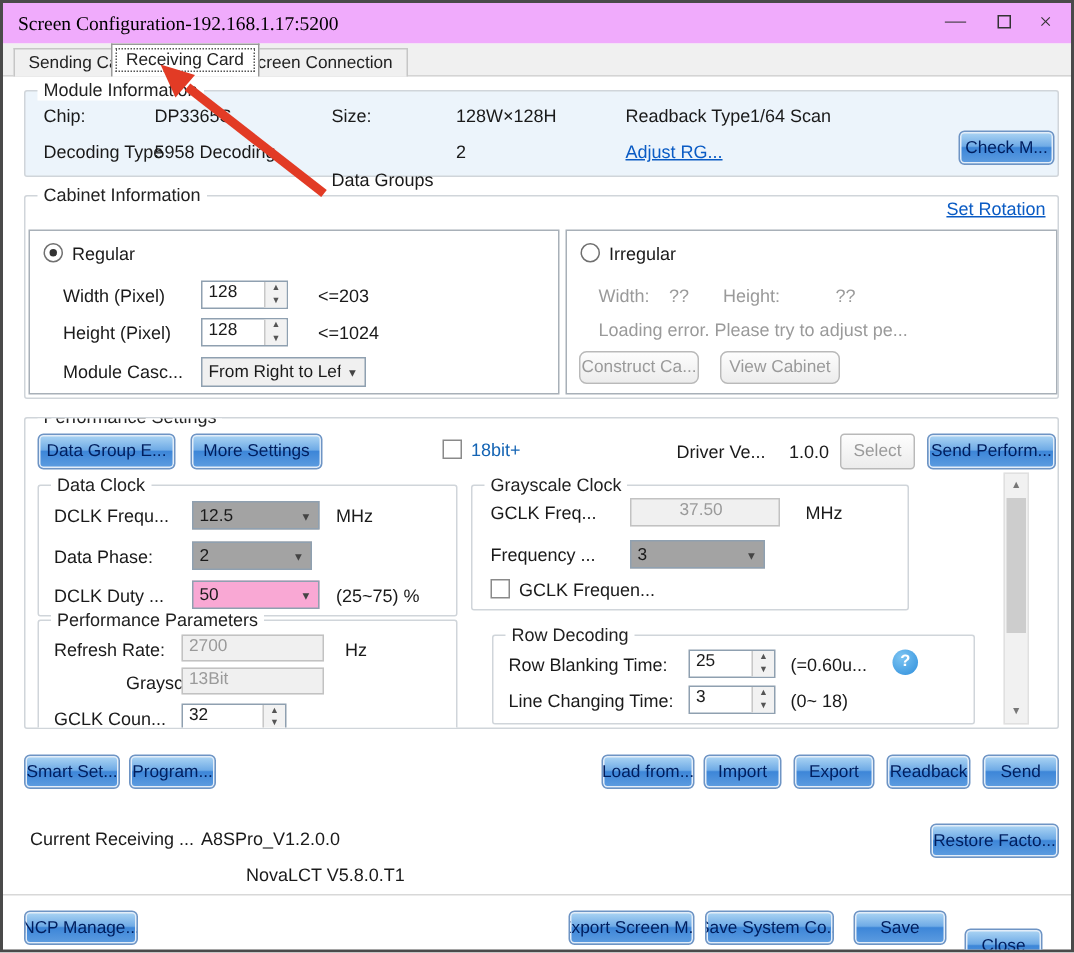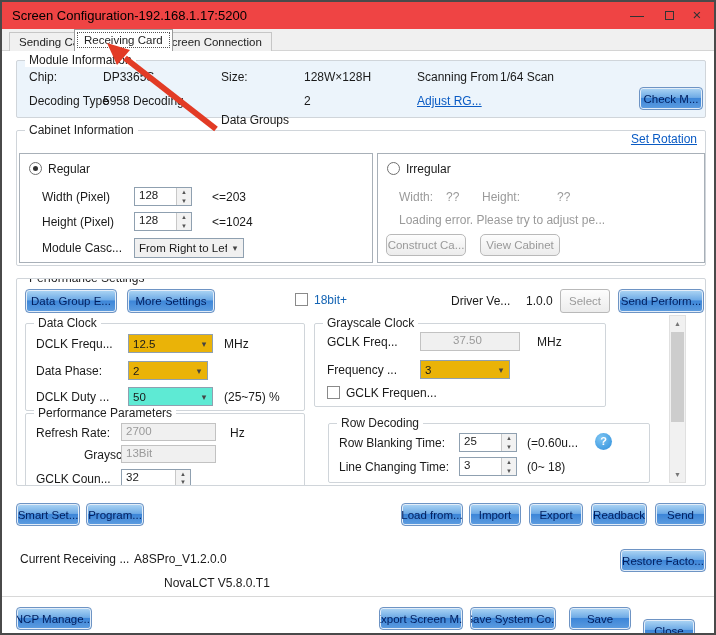--- a/index.html
+++ b/index.html
@@ -5,21 +5,21 @@
   * { box-sizing: border-box; margin: 0; padding: 0; }
   html,body { background:#e8e8e8; }
   body { font-family:"Liberation Sans", sans-serif; font-size:12px; color:#1a1a1a; }
 
   .window {
     position:relative; width:716px; height:635px; background:#fff;
     border:2px solid #4a4a4a; overflow:hidden;
   }
 
   
-  .titlebar { position:absolute; top:0; left:0; right:0; height:27px; background:#ef4444; }
+  .titlebar { position:absolute; top:0; left:0; right:0; height:27px; background:#f0abfc;font-family:Liberation Serif, serif; }
   .titlebar .title { position:absolute; left:10px; top:6px; font-size:13px; color:#000; }
   .winctl { position:absolute; top:2px; width:26px; height:22px; text-align:center; line-height:22px; font-size:14px; color:#333; cursor:default; }
   .wc-min { right:64px; }
   .wc-max { right:32px; }
   .wc-max .sq { display:inline-block; width:9px; height:9px; border:1px solid #333; margin-top:6px; }
   .wc-close { right:4px; font-size:15px; }
 
   
   .tabbar { position:absolute; top:27px; left:0; right:0; height:22px; background:#f0f0f0; border-bottom:1px solid #d4d4d4; }
   .tab { position:absolute; top:3px; height:19px; padding:0 9px; line-height:18px; font-size:11.5px;
@@ -54,24 +54,24 @@
     display:flex; align-items:center; justify-content:center; padding:0 3px;
   }
 
   
   .inp { position:absolute; background:#fff; border:1px solid #9aa4ae; font-size:11.5px; padding:1px 4px; overflow:hidden; white-space:nowrap; }
   .inp-ro { background:#f0f0f0; color:#9a9a9a; border-color:#c2c2c2; }
   .spin { position:absolute; background:#fff; border:1px solid #8fa0b0; display:flex; }
   .spin .txt { flex:1; font-size:11.5px; padding:1px 4px; overflow:hidden; }
   .spin .btns { width:15px; border-left:1px solid #c8c8c8; display:flex; flex-direction:column; background:#f2f2f2; }
   .spin .btns span { flex:1; font-size:6px; line-height:8px; text-align:center; color:#555; cursor:pointer; }
-  .dd { position:absolute; border:1px solid #8fa0b0; background:#eab308; display:flex; align-items:center; font-size:11.5px; cursor:pointer; }
+  .dd { position:absolute; border:1px solid #8fa0b0; background:#a3a3a3; display:flex; align-items:center; font-size:11.5px; cursor:pointer; }
   .dd .txt { flex:1; padding:0 4px; overflow:hidden; white-space:nowrap; }
   .dd .arr { width:16px; text-align:center; font-size:9px; color:#444; }
-  .dd.white { background:#5eead4; }
+  .dd.white { background:#f9a8d4; }
 
   
   .radio { position:absolute; width:13px; height:13px; border:1px solid #707070; border-radius:50%; background:#fff; }
   .radio.sel::after { content:""; position:absolute; left:3px; top:3px; width:5px; height:5px; border-radius:50%; background:#333; }
   .chk { position:absolute; width:13px; height:13px; border:1px solid #8a8a8a; background:#fff; cursor:pointer; }
 
   .panel { position:absolute; border:1px solid #a8b0b8; background:#fff; }
 
   
   .help { position:absolute; width:17px; height:17px; border-radius:50%;
@@ -106,21 +106,21 @@
     <div class="tab tab-2 active">Receiving Card</div>
     <div class="tab tab-3">Screen Connection</div>
   </div>
 
   <div class="group" style="left:14px; top:58px; width:690px; height:58px; background:#ecf4fb;">
     <span class="group-title">Module Information</span>
     <span class="lbl" style="left:12px; top:9px;">Chip:</span>
     <span class="val" style="left:86px; top:9px;">DP3365S</span>
     <span class="lbl" style="left:204px; top:9px;">Size:</span>
     <span class="val" style="left:287px; top:9px;">128W×128H</span>
-    <span class="lbl" style="left:400px; top:9px;">Scanning From</span>
+    <span class="lbl" style="left:400px; top:9px;">Readback Type</span>
     <span class="val" style="left:483px; top:9px;">1/64 Scan</span>
     <span class="lbl" style="left:12px; top:33px;">Decoding Type</span>
     <span class="val" style="left:86px; top:33px;">5958 Decoding</span>
     <span class="lbl" style="left:204px; top:33px;margin-top:19px;">Data Groups</span>
     <span class="val" style="left:287px; top:33px;">2</span>
     <span class="link" style="left:400px; top:33px;">Adjust RG...</span>
     <div class="btn-blue" style="right:2px; top:26px; width:64px; height:23px;">Check M...</div>
   </div>
 
   <div class="group" style="left:14px; top:128px; width:690px; height:136px;">

